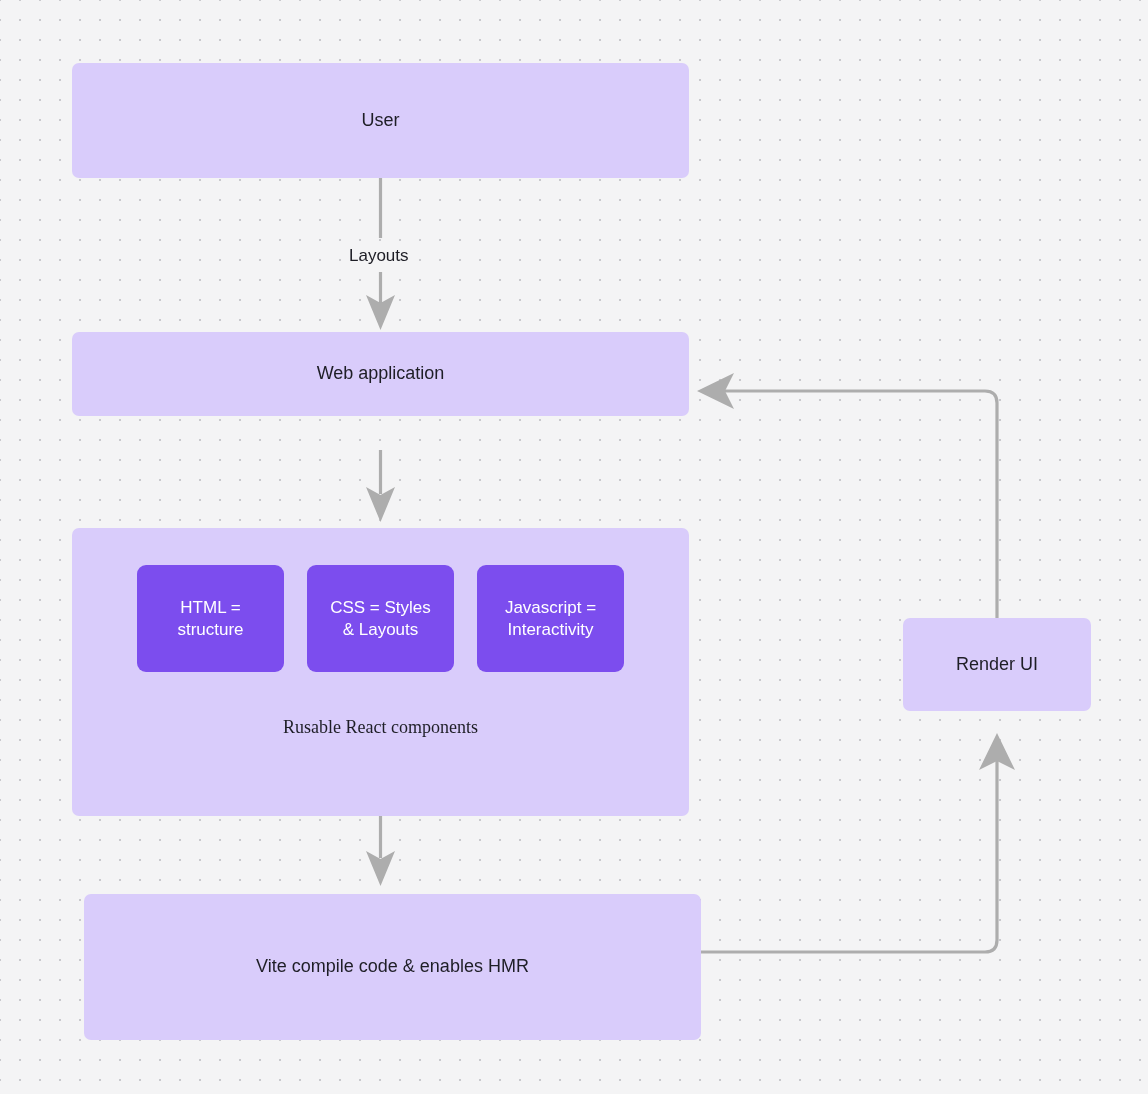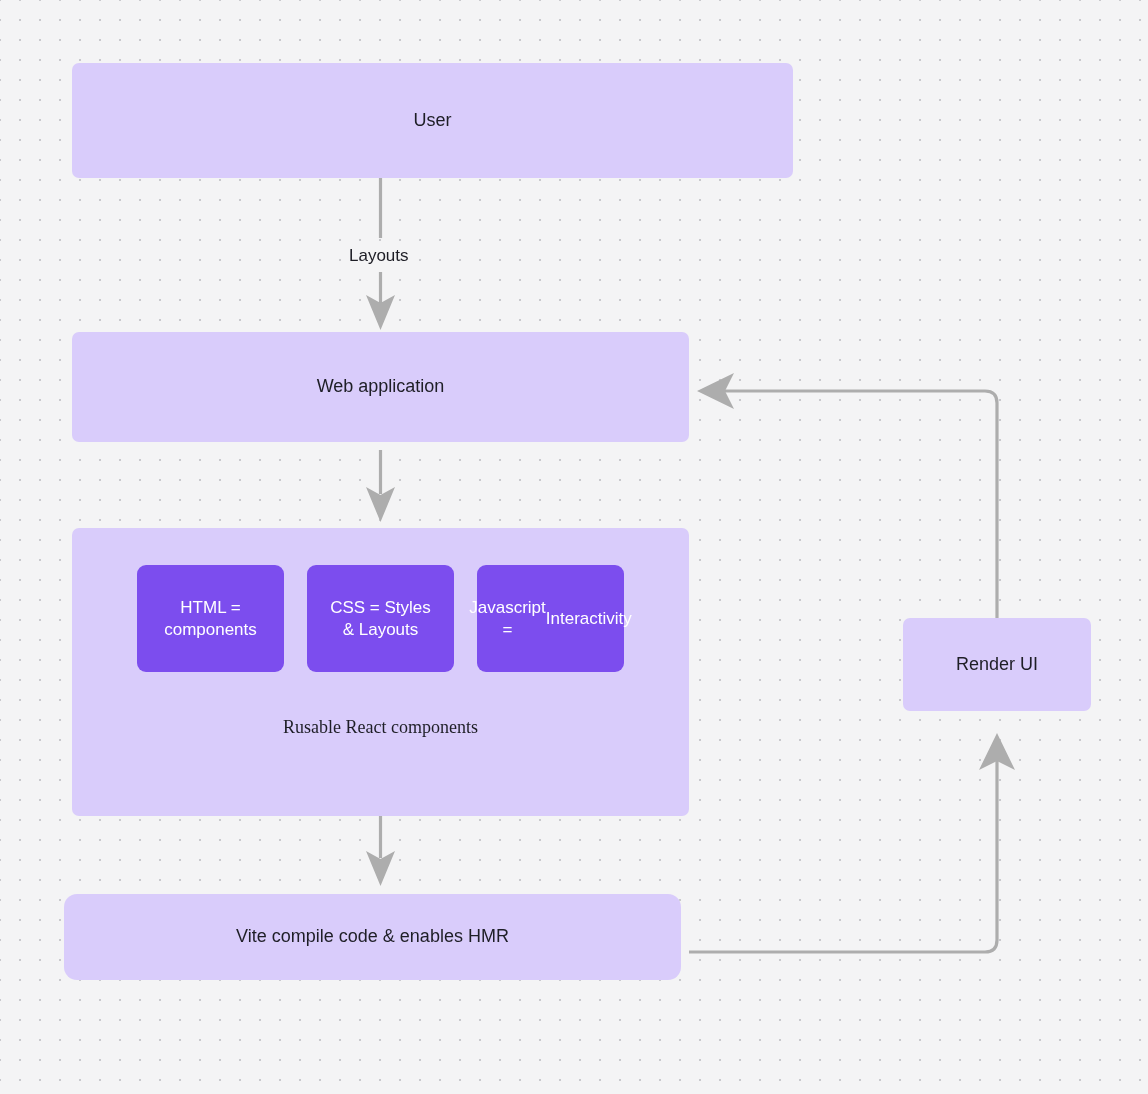--- a/index.html
+++ b/index.html
@@ -50,24 +50,24 @@
 
   .node-inner {
     background: #7c4dee;
     color: #ffffff;
     font-size: 17px;
     border-radius: 9px;
     padding: 0 18px;
   }
 
   
-  #node-user        { left: 72px;  top: 63px;  width: 721px; height: 115px; }
-  #node-webapp      { left: 72px;  top: 332px; width: 617px; height: 110px; }
+  #node-user        { left: 72px;  top: 63px;  width: 617px; height: 115px; }
+  #node-webapp      { left: 72px;  top: 332px; width: 617px; height: 84px; }
   #node-components  { left: 72px;  top: 528px; width: 617px; height: 288px; }
-  #node-vite        { left: 64px;  top: 894px; width: 617px; height: 86px; border-radius: 13px; }
+  #node-vite        { left: 84px;  top: 894px; width: 617px; height: 146px; }
   #node-render      { left: 903px; top: 618px; width: 188px; height: 93px; }
 
   
   .group-body {
     position: absolute;
     inset: 0;
     display: block;
   }
 
   .chip-row {
@@ -153,29 +153,29 @@
   <div class="node node-outer" id="node-webapp">
     <span>Web application</span>
   </div>
 
   <div class="node node-outer" id="node-components">
     <div class="group-body">
       <div class="chip-row">
 
         <div class="node-inner chip" style="position:relative;display:flex;align-items:center;justify-content:center;flex-direction:column;">
           <span>HTML =</span>
-          <span>components</span>
+          <span>structure</span>
         </div>
 
         <div class="node-inner chip" style="position:relative;display:flex;align-items:center;justify-content:center;flex-direction:column;">
           <span>CSS = Styles</span>
           <span>&amp; Layouts</span>
         </div>
 
-        <div class="node-inner chip" style="position:relative;display:flex;align-items:center;justify-content:center;flex-direction:row;">
+        <div class="node-inner chip" style="position:relative;display:flex;align-items:center;justify-content:center;flex-direction:column;">
           <span>Javascript =</span>
           <span>Interactivity</span>
         </div>
 
       </div>
       <div class="group-caption">Rusable React components</div>
     </div>
   </div>
 
   <div class="node node-outer" id="node-vite">

